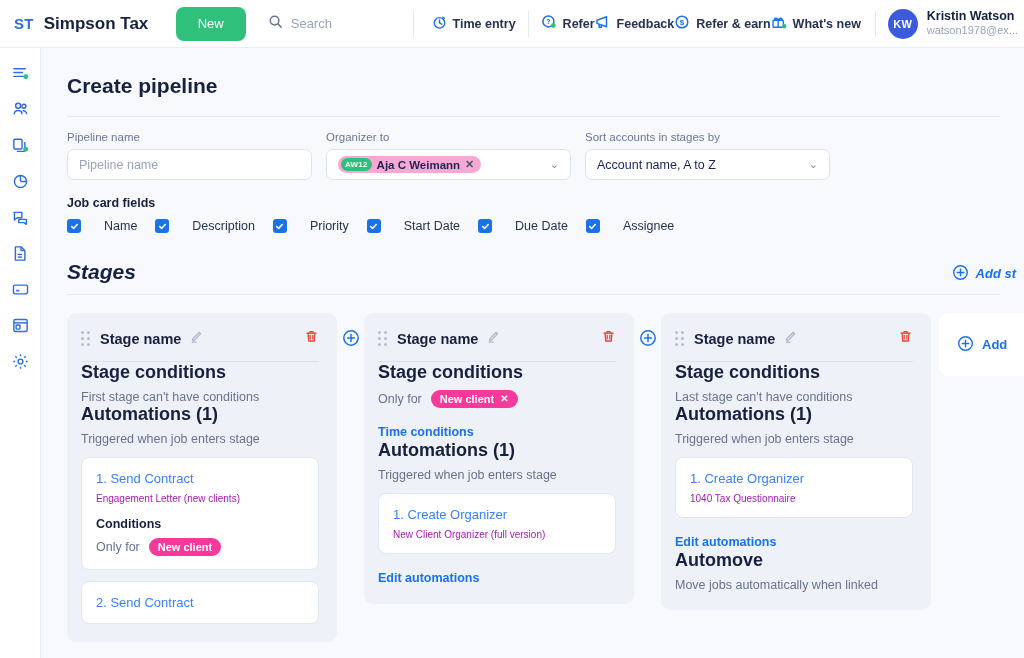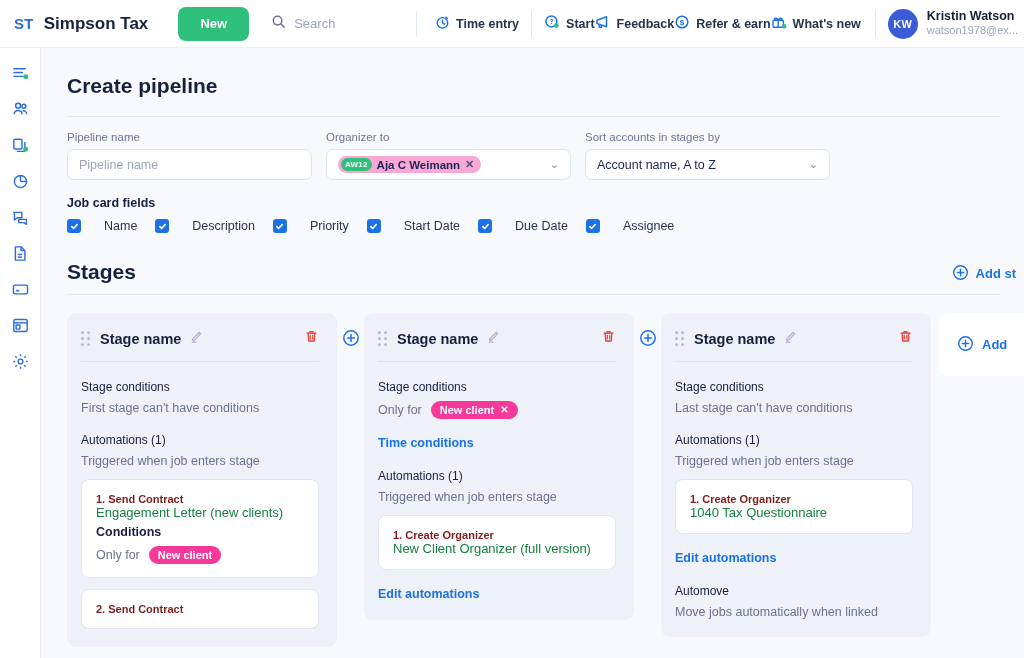--- a/index.html
+++ b/index.html
@@ -15,21 +15,21 @@
     height: 48px; background: #ffffff;
     display: flex; align-items: center;
     border-bottom: 1px solid #e8edf5;
     position: relative; z-index: 20;
   }
   .brand { display: flex; align-items: center; gap: 10px; padding-left: 14px; width: 200px; }
   .brand-mark { font-size: 15px; font-weight: bold; color: #2d6cdf; letter-spacing: .3px; }
   .brand-name { font-size: 17px; font-weight: bold; color: #16213f; }
   .new-btn {
     background: #2fc07c; color:#fff; border:none; border-radius: 8px;
-    height: 34px; padding: 0 22px; font-size: 13px; font-weight: bold;
+    height: 34px; padding: 0 22px; font-size: 13px; font-weight: normal;
     cursor: pointer; font-family: inherit;
   }
   .search-wrap { display:flex; align-items:center; gap:8px; margin-left: 22px; width: 150px; }
   .search-input {
     border: none; outline: none; background: transparent;
     font-size: 13px; color: #6b7694; font-family: inherit; width: 110px;
   }
   .search-input::placeholder { color: #9aa4bd; }
   .nav-items { display:flex; align-items:center; margin-left: 6px; }
   .nav-item { display:flex; align-items:center; gap:6px; font-size:12.5px; font-weight:bold; color:#27324f; cursor:pointer; white-space:nowrap; }
@@ -68,47 +68,47 @@
   }
   .chip-badge { background:#2fc07c; color:#fff; font-size:8px; font-weight:bold; border-radius:7px; padding:2px 4px; letter-spacing:.2px; }
   .chip-x { color:#4a5678; font-size:11px; cursor:pointer; font-weight:bold; }
   .caret { color:#7b87a6; font-size:11px; }
   .jcf-title { font-size:12.5px; font-weight:bold; color:#16213f; padding: 16px 0 0 26px; }
   .checks { display:flex; gap:18px; padding: 9px 0 0 26px; align-items:center; }
   .check-item { display:flex; align-items:center; gap:23px; font-size:12.5px; color:#27324f; cursor:pointer; }
   .cb { width:14px; height:14px; border-radius:3px; background:#1b72e8; display:flex; align-items:center; justify-content:center; }
   .cb svg { display:block; }
   .stages-title { font-size:21px; font-weight:bold; color:#16213f; padding: 27px 0 0 26px; }
-  .stages-head { display:flex; align-items:center; justify-content:space-between; padding-right: 0; }
+  .stages-head { display:flex; align-items:center; justify-content:space-between; padding-right: 0; font-style: italic; }
   .add-stage-link { display:flex; align-items:center; gap:7px; color:#1b72e8; font-size:13px; font-weight:bold; cursor:pointer; padding: 30px 8px 0 0; white-space:nowrap; }
   
   .stages-area { display:flex; align-items:flex-start; padding: 18px 0 0 26px; gap:0; }
   .stage-card {
     width: 270px; min-width:270px; background:#eef1f7; border-radius:9px; padding: 16px 18px 18px 14px;
   }
   .stage-head { display:flex; align-items:center;text-align:right; }
   .grip { display:grid; grid-template-columns: 3px 3px; gap:3px; margin-right:10px; cursor:grab; }
   .grip i { width:3px; height:3px; background:#b2bcd2; border-radius:50%; display:block; }
   .stage-name { font-size:14.5px; font-weight:bold; color:#16213f; }
   .pencil { margin-left:8px; cursor:pointer; }
   .trash { margin-left:auto; cursor:pointer; }
   .stage-hr { height:1px; background:#dde3ee; margin: 13px 0 0 0; }
-  .sec-title { font-size:12px; font-weight:normal; color:#16213f; margin-top:18px; }
+  .sec-title { font-size:18px; font-weight:bold; color:#16213f; }
   .sec-sub { font-size:12.5px; color:#68738f; margin-top:7px; }
   .cond-row { display:flex; align-items:center; gap:9px; margin-top:7px; font-size:12.5px; color:#68738f; }
   .tag-pink {
     background:#f7399b; color:#fff; font-size:11px; font-weight:bold;
     border-radius:11px; padding: 3px 9px; display:inline-flex; align-items:flex-start; gap:6px;
   }
   .tag-x { font-size:10px; cursor:pointer; }
   .link { color:#1b72e8; font-size:12.5px; font-weight:bold; cursor:pointer; margin-top:17px; display:inline-block; }
   .auto-card { background:#fff; border:1px solid #e1e7f1; border-radius:8px; padding: 13px 14px; margin-top:11px; }
-  .auto-title { font-size:11px; font-weight:bold; color:#7f1d1d; }
-  .auto-sub { font-size:13px; color:#15803d; }
-  .auto-cond { font-size:12.5px; font-weight:bold; color:#16213f; margin-top:5px; }
+  .auto-title { font-size:13px; font-weight:normal; color:#3b82f6; }
+  .auto-sub { font-size:10px; color:#a21caf; margin-top:7px; }
+  .auto-cond { font-size:12.5px; font-weight:bold; color:#16213f; margin-top:13px; }
   .plus-between { width:27px; display:flex; justify-content:center; padding-top: 16px; flex:0 0 27px; }
   .plus-btn { cursor:pointer; }
   .add-card {
     background:#fff; border-radius:9px; width:150px; min-width:150px; height:63px;
     display:flex; align-items:center; gap:8px; padding-left:18px;
     color:#1b72e8; font-size:13px; font-weight:bold; cursor:pointer; white-space:nowrap; overflow:hidden;
   }
 </style>
 </head>
 <body>
@@ -148,21 +148,21 @@
     <div class="divider-v"></div>
 
     <div class="nav-item">
       <span>
         <svg width="16" height="16" viewBox="0 0 16 16" fill="none">
           <circle cx="7.4" cy="7.4" r="5.5" stroke="#1b72e8" stroke-width="1.5"></circle>
           <text x="7.4" y="10.3" font-size="7" fill="#1b72e8" text-anchor="middle" font-family="Liberation Sans">?</text>
           <circle cx="12.4" cy="11.6" r="2.3" fill="#2fc07c"></circle>
         </svg>
       </span>
-      <span>Start</span>
+      <span>Refer</span>
     </div>
 
     <div class="nav-item">
       <span>
         <svg width="16" height="16" viewBox="0 0 16 16" fill="none" stroke="#1b72e8" stroke-width="1.5" stroke-linejoin="round">
           <path d="M2 6.2v3.2l9.5 3.4V2.8L2 6.2z"></path>
             <path d="M4.2 10.1v3.1h2.3v-2.3"></path>
         </svg>
       </span>
       <span>Feedback</span>

